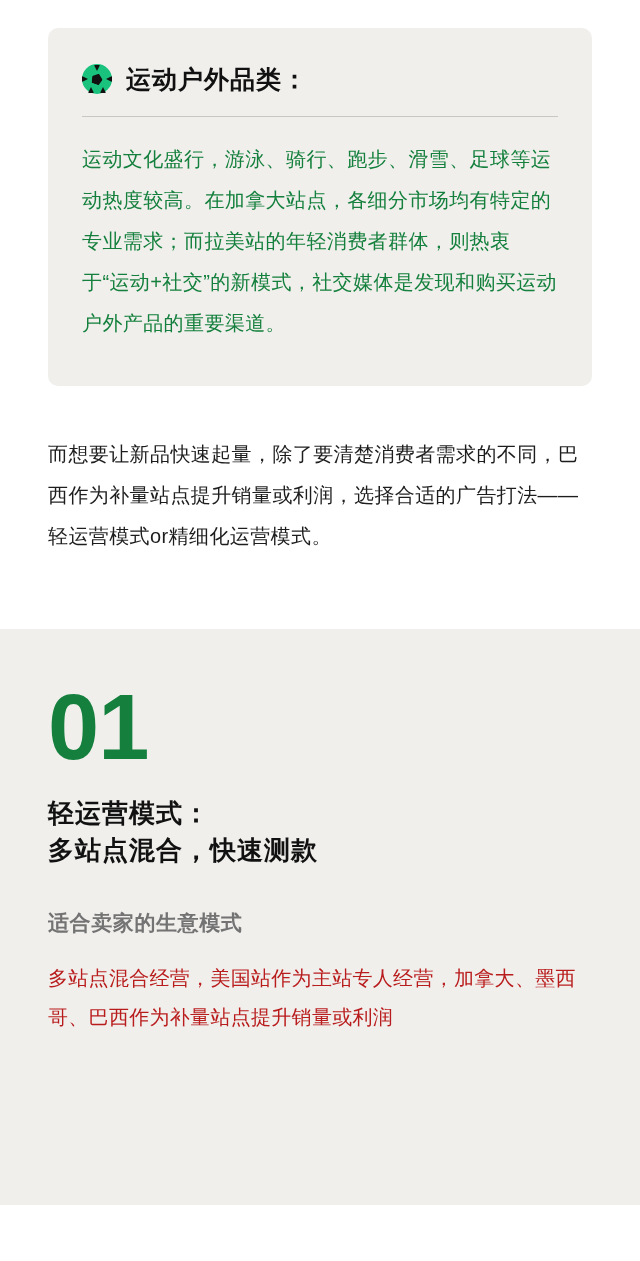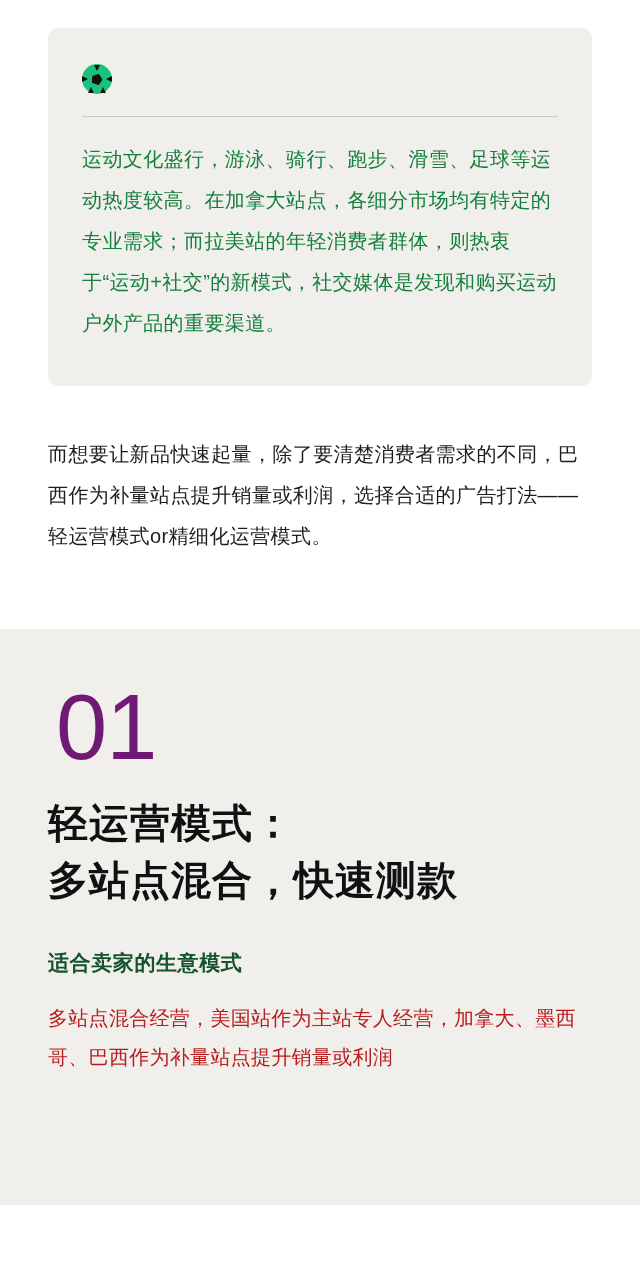--- a/index.html
+++ b/index.html
@@ -117,40 +117,39 @@
     margin-top: 72px;
     background: #f0efec;
     padding: 52px 48px 0 48px;
     box-sizing: border-box;
     min-height: 576px;
   }
 
   .big-number {
     font-size: 92px;
     line-height: 1;
-    font-weight: normal;
-    color: #701a75;
+    font-weight: bold;
+    color: #15803d;
     letter-spacing: -1px;
-    margin-left: 8px;
   }
 
   .section-heading {
     margin-top: 22px;
-    font-size: 40px;
+    font-size: 26px;
     font-weight: bold;
     color: #111111;
     line-height: 1.42;
     letter-spacing: 1px;
   }
 
   .sub-heading {
     margin-top: 40px;
     font-size: 21px;
     font-weight: bold;
-    color: #14532d;
+    color: #737373;
     letter-spacing: 0.6px;
   }
 
   .sub-body {
     margin-top: 22px;
     font-size: 20px;
     line-height: 1.95;
     color: #b91c1c;
     letter-spacing: 0.3px;
   }
@@ -165,20 +164,21 @@
     <div class="card">
 
       <div class="card-head">
         <div class="ball-icon">
           <span class="ball-spot s1"></span>
           <span class="ball-spot s2"></span>
           <span class="ball-spot s3"></span>
           <span class="ball-spot s4"></span>
           <span class="ball-spot s5"></span>
         </div>
+        <div class="card-title">运动户外品类：</div>
       </div>
 
       <div class="card-divider"></div>
 
       <div class="card-body">运动文化盛行，游泳、骑行、跑步、滑雪、足球等运动热度较高。在加拿大站点，各细分市场均有特定的专业需求；而拉美站的年轻消费者群体，则热衷于“运动+社交”的新模式，社交媒体是发现和购买运动户外产品的重要渠道。</div>
     </div>
 
     <div class="lead-paragraph">而想要让新品快速起量，除了要清楚消费者需求的不同，巴西作为补量站点提升销量或利润，选择合适的广告打法——轻运营模式or精细化运营模式。</div>
   </div>
 

